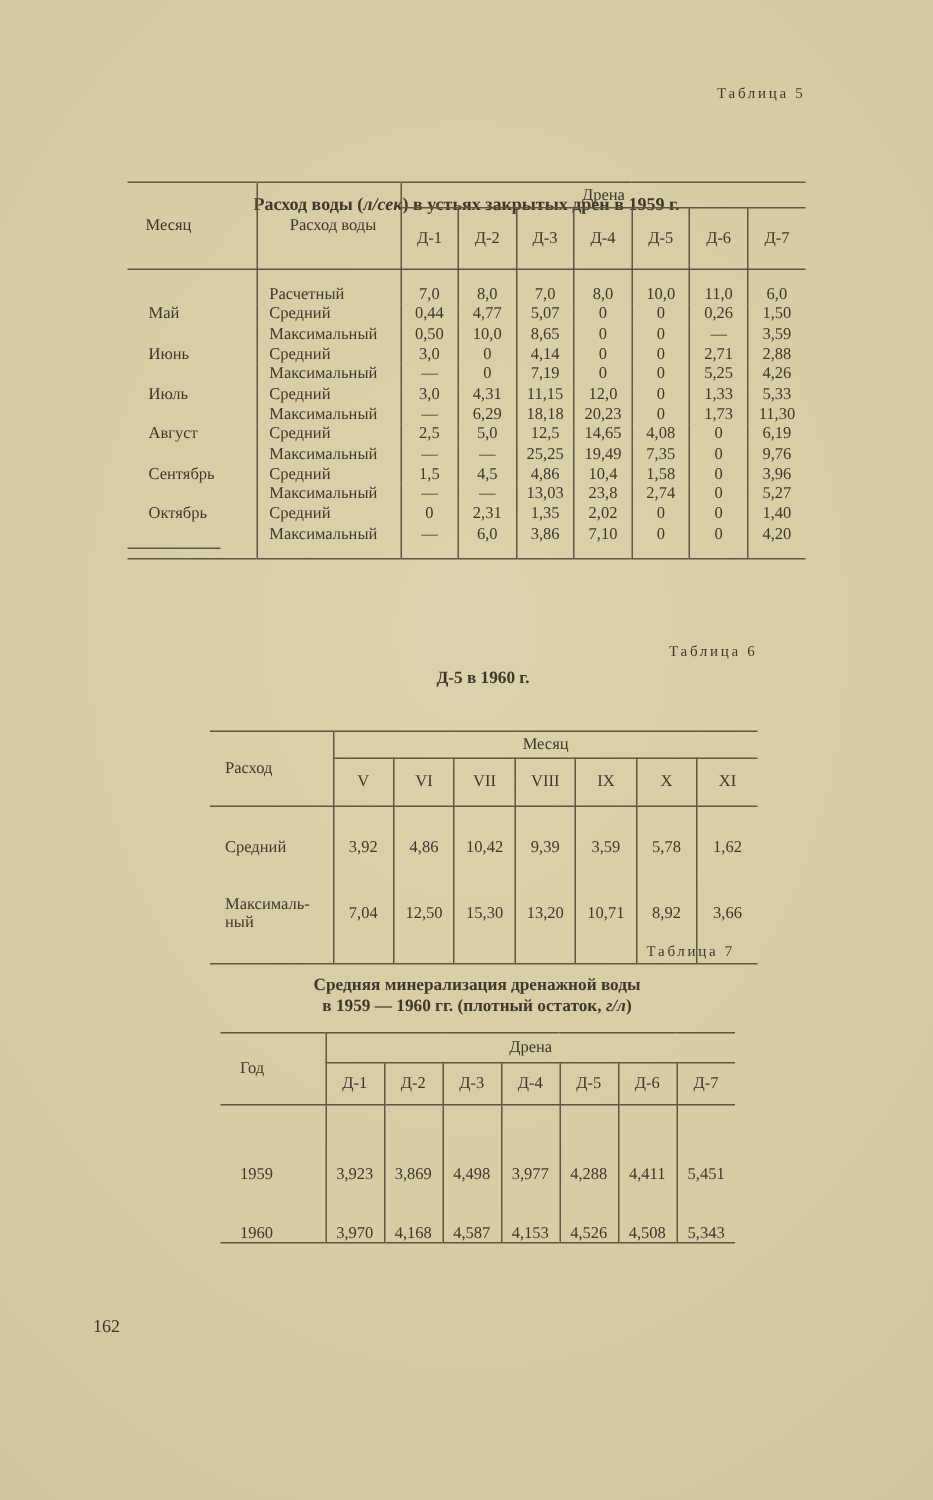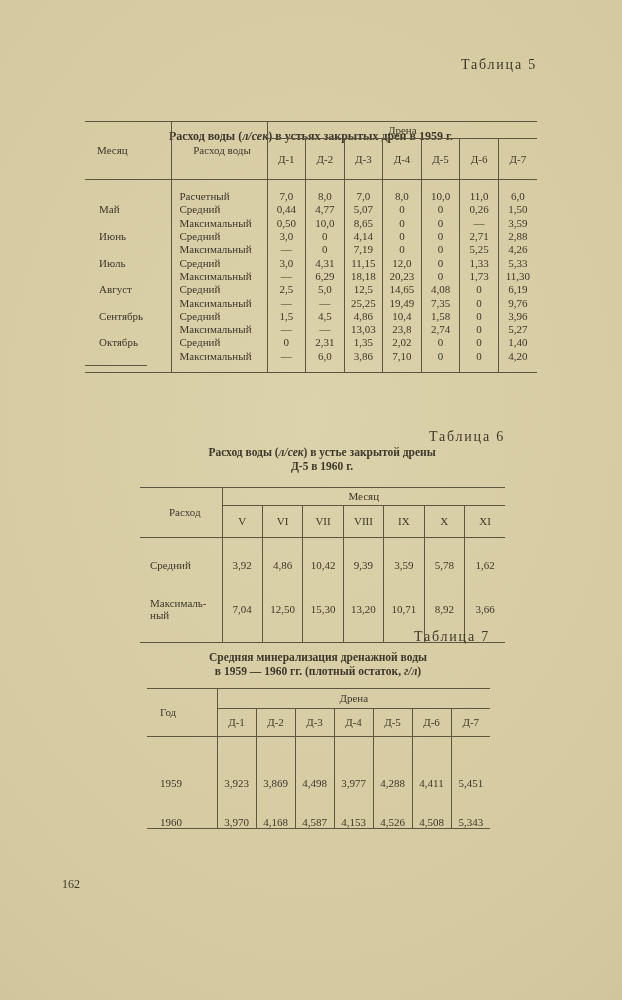--- a/index.html
+++ b/index.html
@@ -34,35 +34,35 @@
   .t5 tbody td{height:12px;padding-bottom:1px;}
   .t5 tbody tr:first-child td{padding-top:10px;}
   .t5 tbody tr:last-child td{padding-bottom:10px;}
   .t5 td.month{text-align:left;padding-left:14px;}
   .t5 td.type{text-align:left;padding-left:8px;}
   
   .t6{left:140px;top:487px;width:365px;}
   .t6 col.c-flow{width:82px;}
   .t6 thead tr:first-child th{height:17px;}
   .t6 thead tr.subhead th{height:31px;}
-  .t6 th.h-flow{text-align:center;padding-left:10px;}
+  .t6 th.h-flow{text-align:left;padding-left:10px;}
   .t6 td.label{text-align:left;padding-left:10px;white-space:pre-line;}
   .t6 tbody tr:first-child td{height:38px;padding-top:8px;}
   .t6 tbody tr:last-child td{height:50px;padding-bottom:8px;}
   
   .t7{left:147px;top:688px;width:343px;}
   .t7 col.c-year{width:70px;}
   .t7 thead tr:first-child th{height:19px;}
   .t7 thead tr.subhead th{height:27px;}
   .t7 th.h-year{text-align:left;padding-left:13px;}
   .t7 td.label{text-align:left;padding-left:13px;}
   .t7 tbody tr:first-child td{height:52px;vertical-align:bottom;padding-bottom:5px;}
   .t7 tbody tr:last-child td{height:34px;vertical-align:bottom;}
   
-  .tbl-label{position:absolute;font-size:14px;letter-spacing:1.8px;}
+  .tbl-label{position:absolute;font-size:10px;letter-spacing:1.8px;}
   .t5-label{top:57px;right:85px;}
   .t6-label{top:429px;right:117px;}
   .t7-label{top:629px;right:132px;}
   .title{position:absolute;font-weight:bold;text-align:center;font-size:12px;line-height:1.2;}
   .t5-title{top:85px;left:85px;width:452px;margin-top:44px;}
   .t6-title{top:446px;left:72px;width:500px;font-size:11.5px;}
   .t7-title{top:651px;left:68px;width:500px;font-size:11.5px;}
   .title i{font-style:italic;}
   
   .note{position:absolute;left:85px;top:365px;width:458px;font-size:10.5px;line-height:1.3;}
@@ -266,21 +266,20 @@
 </tbody>
 </table>
 
 <div class="note">
   <div class="note-rule"></div>
 </div>
 
 <div class="tbl-label t6-label">Таблица 6</div>
 
 <div class="title t6-title">
-  <div><span>Расход воды (</span><i>л/сек</i><span>) в устье закрытой дрены</span></div>
   <div>Д-5 в 1960 г.</div>
 </div>
 
 <table class="tbl t6">
   <colgroup>
       <col class="c-flow">
       <col span="7">
     </colgroup>
   <thead>
     <tr>

